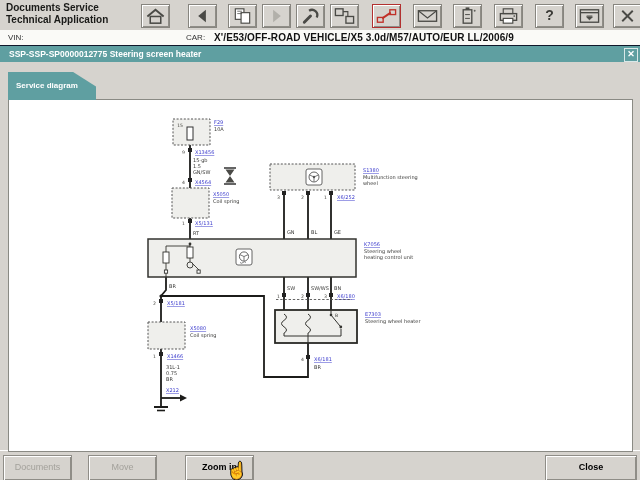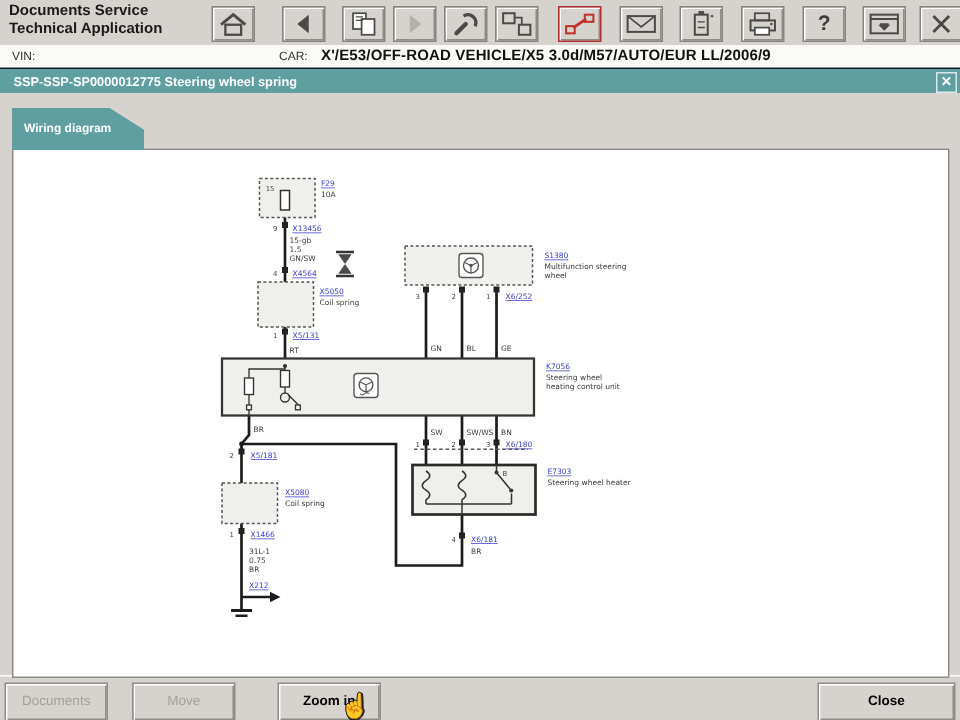--- a/index.html
+++ b/index.html
@@ -139,26 +139,26 @@
   </div>
 </div>
 
 <div id="vinrow" class="abs">
   <span id="vin-label" class="abs">VIN:</span>
   <span id="car-label" class="abs">CAR:</span>
   <span id="car-value" class="abs">X'/E53/OFF-ROAD VEHICLE/X5 3.0d/M57/AUTO/EUR LL/2006/9</span>
 </div>
 
 <div id="titlebar" class="abs">
-  <span id="title-text" class="abs">SSP-SSP-SP0000012775 Steering wheel spring</span>
+  <span id="title-text" class="abs">SSP-SSP-SP0000012775 Steering screen heater</span>
   <span id="title-close" class="abs">✕</span>
 </div>
 
 <div id="tab" class="abs">
-  <span id="tab-label" class="abs">Wiring diagram</span>
+  <span id="tab-label" class="abs">Service diagram</span>
 </div>
 <div id="panel" class="abs"></div>
 
 <svg id="diagram" width="621" height="349" viewBox="9 100 621 349">
 
   <g stroke="#1c1c1a" stroke-width="1.8" fill="none">
     <path d="M190 124 V239"></path>
     <path d="M284 194 V239 M308 194 V239 M331 194 V239"></path>
     <path d="M284 277 V310 M308 277 V310 M331 277 V310"></path>
     <path d="M308 343 V377 H264 V296 H161"></path>

